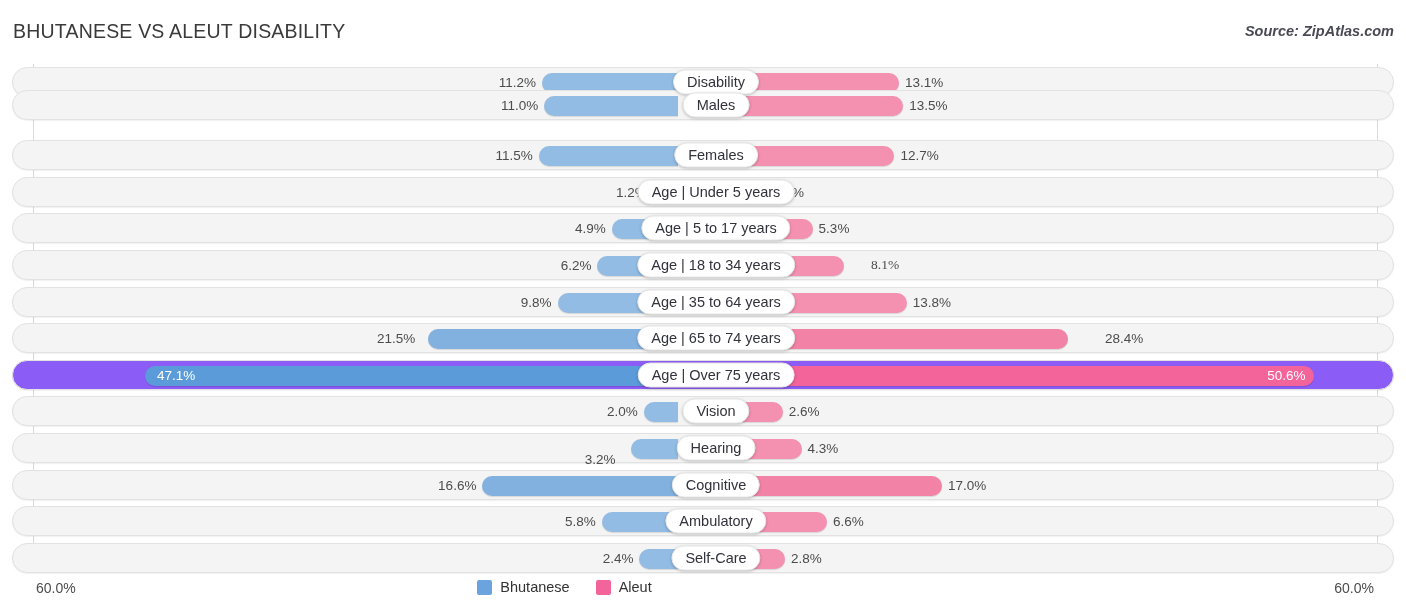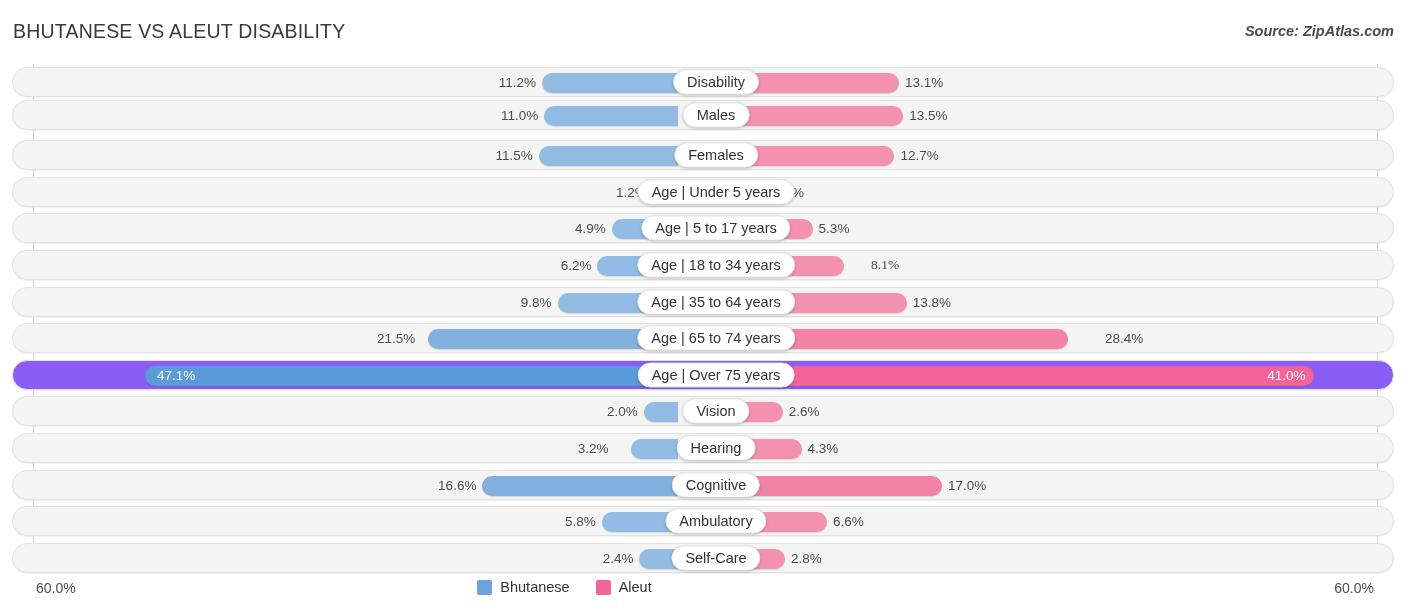--- a/index.html
+++ b/index.html
@@ -101,21 +101,21 @@
     <div class="gridline right"></div>
   <div class="row" style="top: 5px;">
         <div class="bars">
           <div class="bar left" style="left: 529.128px; width: 135.872px; background: rgb(146, 188, 227);"></div>
           <div class="val" style="left: 529.128px; transform: translate(-100%, -50%); padding-right: 6px;">11.2%</div>
           <div class="bar right" style="left: 729px; width: 156.886px; background: rgb(244, 144, 176);"></div>
           <div class="val" style="left: 891.886px;">13.1%</div>
         </div>
         <div class="catpill">Disability</div>
       </div>
-      <div class="row" style="top: 38px; text-align: right;">
+      <div class="row" style="top: 28px; text-align: right;">
         <div class="bars">
           <div class="bar left" style="left: 531.34px; width: 133.66px; background: rgb(146, 188, 227);"></div>
           <div class="val" style="left: 531.34px; transform: translate(-100%, -50%); padding-right: 6px;">11.0%</div>
           <div class="bar right" style="left: 729px; width: 161.31px; background: rgb(244, 144, 176);"></div>
           <div class="val" style="left: 896.31px;">13.5%</div>
         </div>
         <div class="catpill">Males</div>
       </div>
       <div class="row" style="top: 78.2px;">
         <div class="bars">
@@ -169,37 +169,37 @@
           <div class="bar right" style="left: 729px; width: 326.104px; background: rgb(242, 131, 166);"></div>
           <div class="val" style="left: 1092px;">28.4%</div>
         </div>
         <div class="catpill">Age | 65 to 74 years</div>
       </div>
       <div class="row hl" style="top: 297.8px;">
         <div class="bars">
           <div class="bar left" style="left: 132.074px; width: 532.926px; background: rgb(91, 155, 217);"></div>
           <div class="val inside" style="left: 144.074px;">47.1%</div>
           <div class="bar right" style="left: 729px; width: 571.636px; background: rgb(242, 100, 154);"></div>
-          <div class="val inside" style="left: 1300.64px; transform: translate(-100%, -50%); padding-right: 8px;">41.0%</div>
+          <div class="val inside" style="left: 1300.64px; transform: translate(-100%, -50%); padding-right: 8px;">50.6%</div>
         </div>
         <div class="catpill">Age | Over 75 years</div>
       </div>
       <div class="row" style="top: 334.4px;">
         <div class="bars">
           <div class="bar left" style="left: 630.88px; width: 34.12px; background: rgb(146, 188, 227);"></div>
           <div class="val" style="left: 630.88px; transform: translate(-100%, -50%); padding-right: 6px;">2.0%</div>
           <div class="bar right" style="left: 729px; width: 40.756px; background: rgb(244, 144, 176);"></div>
           <div class="val" style="left: 775.756px;">2.6%</div>
         </div>
         <div class="catpill">Vision</div>
       </div>
       <div class="row" style="top: 371px;">
         <div class="bars">
           <div class="bar left" style="left: 617.608px; width: 47.392px; background: rgb(146, 188, 227);"></div>
-          <div class="val" style="left: 617.608px; transform: translate(-100%, -50%); padding-right: 22px;">3.2%</div>
+          <div class="val" style="left: 617.608px; transform: translate(-100%, -50%); padding-right: 15px; margin-top: 11px;">3.2%</div>
           <div class="bar right" style="left: 729px; width: 59.558px; background: rgb(244, 144, 176);"></div>
           <div class="val" style="left: 794.558px;">4.3%</div>
         </div>
         <div class="catpill">Hearing</div>
       </div>
       <div class="row" style="top: 407.6px;">
         <div class="bars">
           <div class="bar left" style="left: 469.404px; width: 195.596px; background: rgb(130, 177, 224);"></div>
           <div class="val" style="left: 469.404px; transform: translate(-100%, -50%); padding-right: 6px;">16.6%</div>
           <div class="bar right" style="left: 729px; width: 200.02px; background: rgb(242, 131, 166);"></div>

